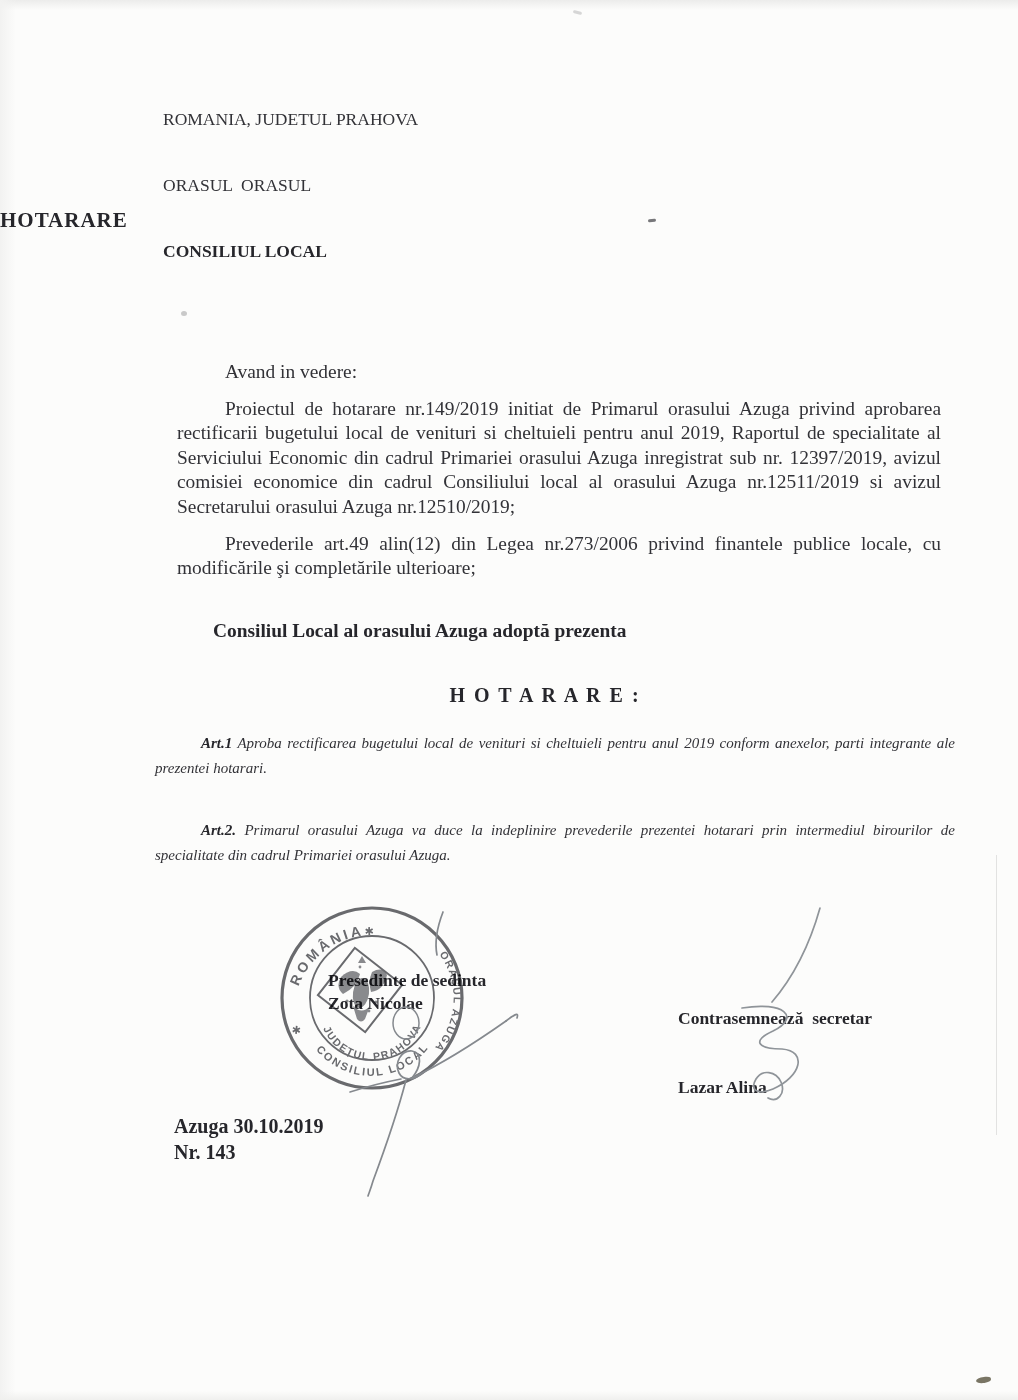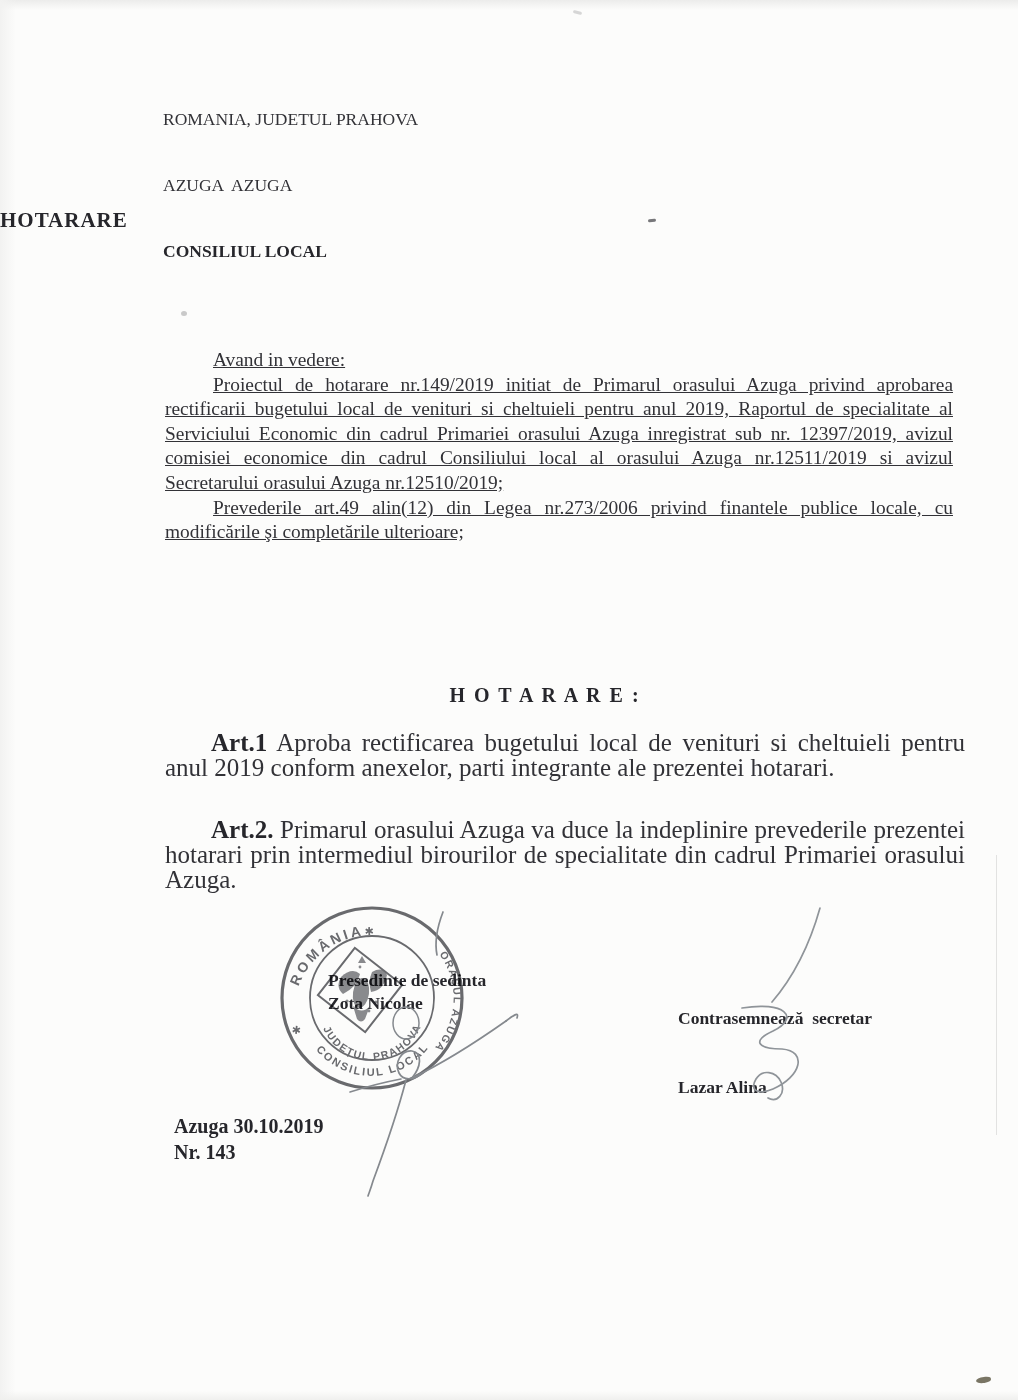--- a/index.html
+++ b/index.html
@@ -22,28 +22,28 @@
 
   .header{position:absolute;left:163px;top:64px;font-size:17.5px;line-height:22px;white-space:pre-wrap;}
   .header .bold{font-weight:bold;color:#26262b;}
 
   .doc-title{position:absolute;left:0;top:208px;width:1018px;
     font-weight:bold;font-size:21px;letter-spacing:1px;color:#26262b;}
   .doc-subtitle{position:absolute;left:230px;top:238px;white-space:pre;font-size:19px;color:#35353a;}
 
   .body-block{position:absolute;left:165px;top:348px;width:788px;
     font-size:19.4px;line-height:24.6px;text-align:justify;}
-  .body-block p{margin:0;text-indent:48px;text-decoration:underline;}
+  .body-block p{margin:12px;text-indent:48px;}
   .body-block p.hang{text-indent:62px;}
 
   .adoption{position:absolute;left:213px;top:620px;font-weight:bold;font-size:19.4px;color:#26262b;}
   .decision-heading{position:absolute;left:70px;top:684px;width:950px;text-align:center;
     font-weight:bold;font-size:20px;letter-spacing:2px;color:#26262b;}
 
-  .article{position:absolute;left:165px;width:800px;font-size:25px;line-height:24.8px;text-align:justify;}
+  .article{position:absolute;left:155px;width:800px;font-size:15px;line-height:24.8px;text-align:justify;font-style:italic;}
   .article .para{text-indent:46px;margin:0;}
   .article b{color:#26262b;}
   .art1{top:731px;}
   .art2{top:818px;}
 
   .sig{position:absolute;text-align:left;font-weight:bold;font-size:17.5px;line-height:23px;color:#26262b;z-index:2;}
   .sig-president{left:328px;top:969px;width:210px;}
   .sig-secretary{left:678px;top:961px;width:235px;white-space:pre-wrap;}
 
   .footer{position:absolute;left:174px;top:1113px;font-weight:bold;font-size:20px;line-height:26px;color:#26262b;}
@@ -66,33 +66,34 @@
 <body>
 
 <div class="page">
 
   <div class="edge-top artifact"></div>
   <div class="edge-left artifact"></div>
   <div class="edge-bottom artifact"></div>
 
   <div class="header">
     <div>ROMANIA, JUDETUL PRAHOVA</div>
-    <div>AZUGA  AZUGA</div>
+    <div>ORASUL  ORASUL</div>
     <div class="bold">CONSILIUL LOCAL</div>
   </div>
 
   <div class="doc-title">HOTARARE</div>
   <div class="artifact art-dash"></div>
 
   <div class="body-block">
     <p>Avand in vedere:</p>
     <p>Proiectul de hotarare nr.149/2019 initiat de Primarul orasului Azuga privind aprobarea rectificarii bugetului local de venituri si cheltuieli pentru anul 2019, Raportul de specialitate al Serviciului Economic din cadrul Primariei orasului Azuga inregistrat sub nr. 12397/2019, avizul comisiei economice din cadrul Consiliului local al orasului Azuga nr.12511/2019 si avizul Secretarului orasului Azuga nr.12510/2019;</p>
     <p>Prevederile art.49 alin(12) din Legea nr.273/2006 privind finantele publice locale, cu modificările şi completările ulterioare;</p>
   </div>
 
+  <div class="adoption">Consiliul Local al orasului Azuga adoptă prezenta</div>
   <div class="decision-heading">H O T A R A R E :</div>
 
   <div class="article art1">
     <p class="para">
       <b>Art.1</b><span> Aproba rectificarea bugetului local de venituri si cheltuieli pentru anul 2019 conform anexelor, parti integrante ale prezentei hotarari.</span>
     </p>
   </div>
   <div class="article art2">
     <p class="para">
       <b>Art.2.</b><span> Primarul orasului Azuga va duce la indeplinire prevederile prezentei hotarari prin intermediul birourilor de specialitate din cadrul Primariei orasului Azuga.</span>

